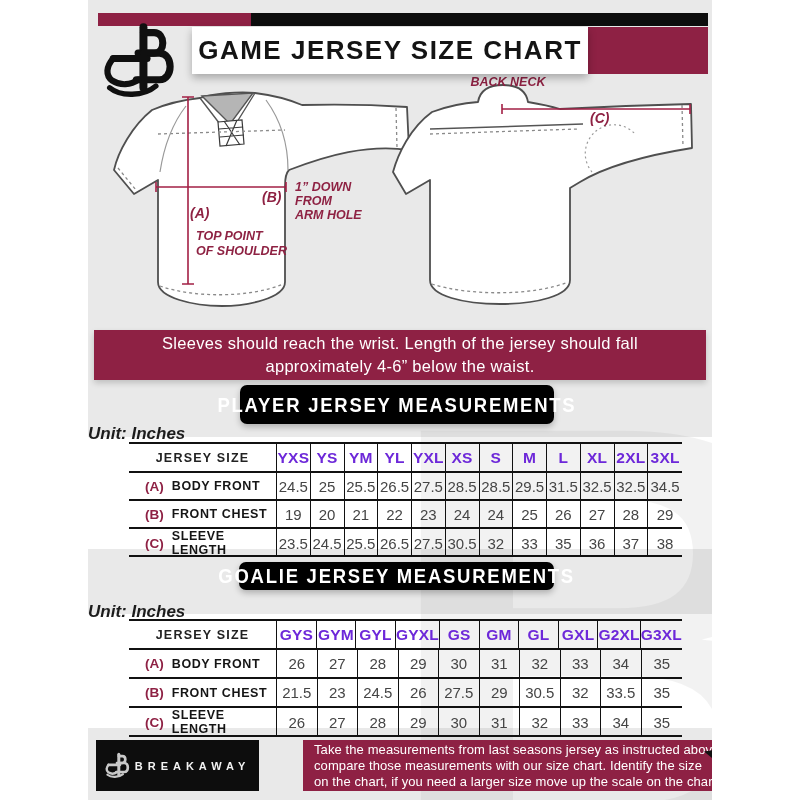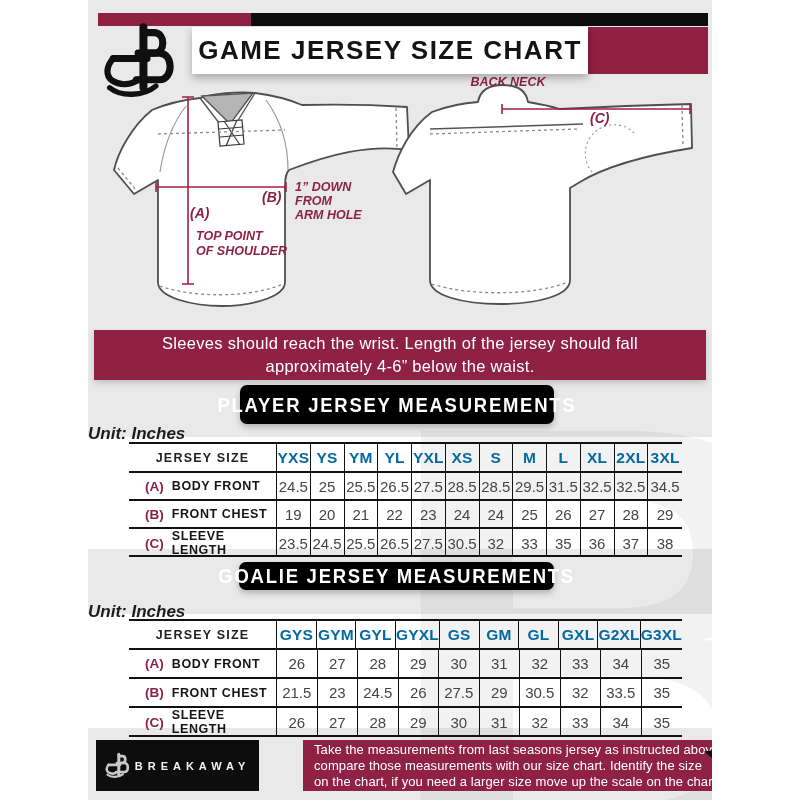--- a/index.html
+++ b/index.html
@@ -39,21 +39,21 @@
   .jtable{left:41px;width:553px;z-index:2;border-top:2.5px solid #111;border-bottom:2.5px solid #111;}
   .t-row{display:grid;height:26px;border-bottom:2px solid #111;}
   .jtable .t-row:last-child{border-bottom:none;}
   .p-cols{grid-template-columns:148px repeat(12,1fr);}
   .g-cols{grid-template-columns:148px repeat(10,1fr);}
   .g-tbl .t-row{height:27px;}
   .t-row.hdr{height:27px;}
   .tc{display:flex;align-items:center;justify-content:center;border-right:1.5px solid #111;
     font-size:15px;color:#454545;}
   .tc:last-child{border-right:none;}
-  .tc.hd{font-weight:bold;color:#0369a1;font-size:15.5px;letter-spacing:0.2px;}
+  .tc.hd{font-weight:bold;color:#6d28d9;font-size:15.5px;letter-spacing:0.2px;}
   .tc.corner{font-weight:bold;font-size:12.5px;letter-spacing:1.2px;color:#222;}
   .tc.rowlbl{justify-content:flex-start;padding-left:16px;gap:8px;}
   .key{color:var(--maroon);font-weight:bold;font-size:13.5px;}
   .nm{font-weight:bold;font-size:12.5px;letter-spacing:0.6px;color:#151515;}
 
   
   .foot-black{left:8px;top:740px;width:163px;height:51px;background:#0d0d0d;display:flex;
     align-items:center;justify-content:center;z-index:2;}
   .brand{color:#f2f2f2;font-weight:bold;font-size:11px;letter-spacing:5px;}
   .foot-maroon{left:171px;top:740px;width:444px;height:51px;background:var(--maroon);color:#fff;

